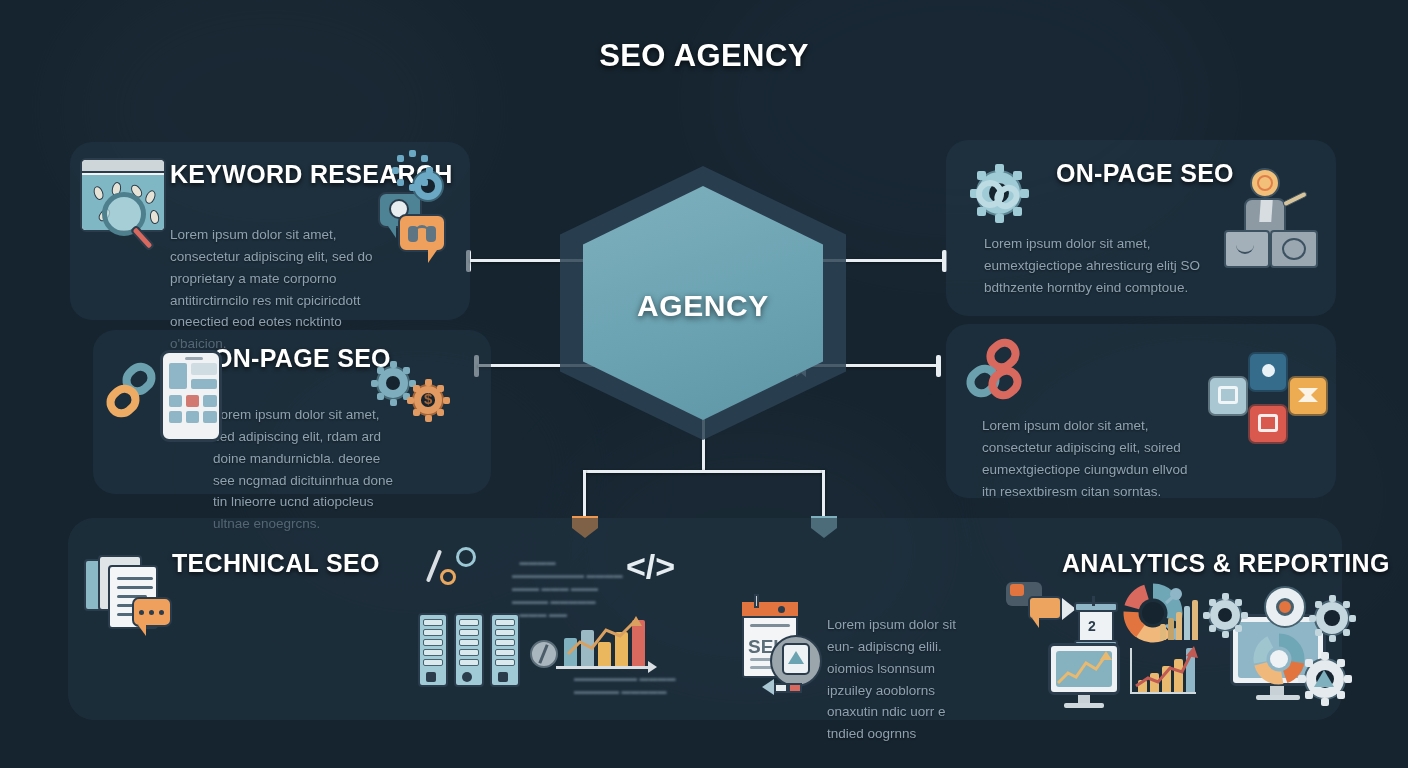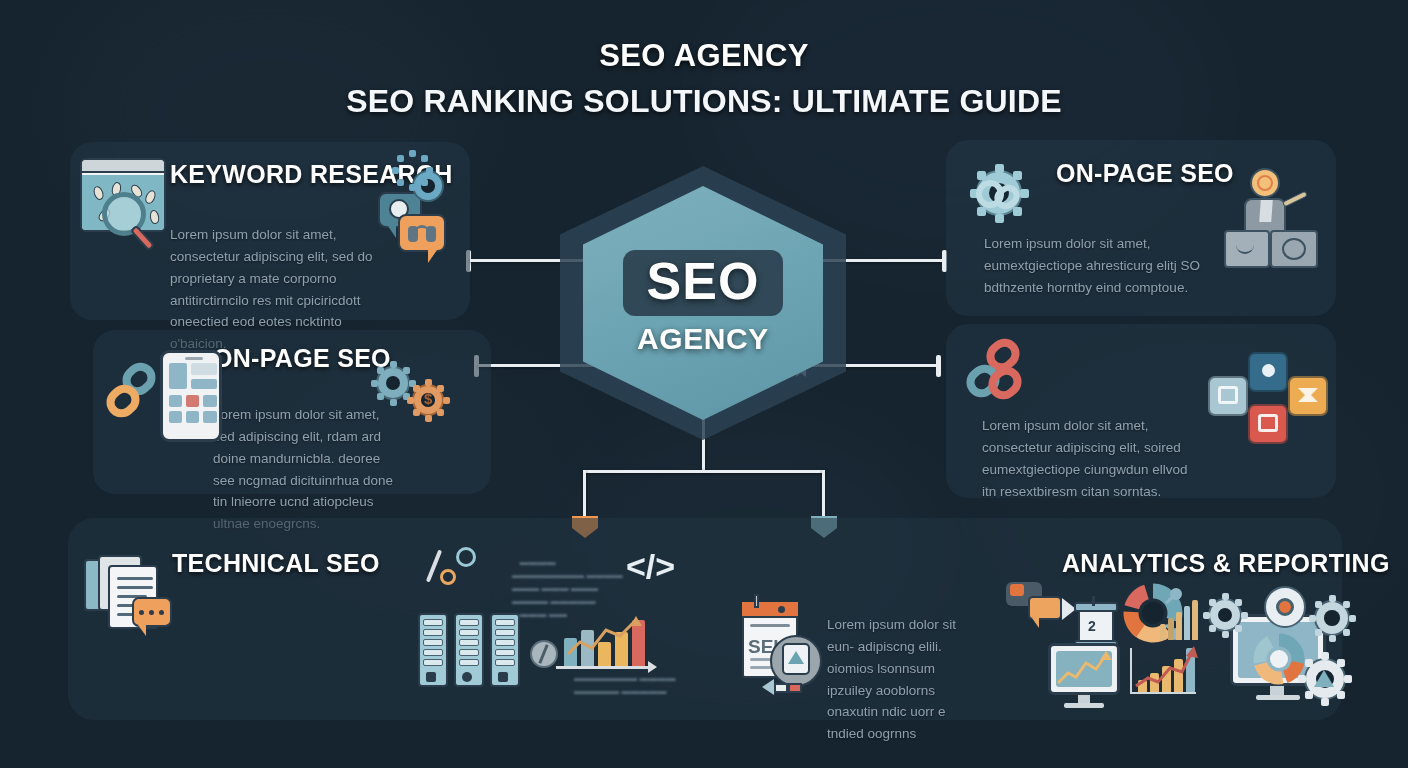--- a/index.html
+++ b/index.html
@@ -176,21 +176,20 @@
 <div class="stage">
 
   <div class="bg-blob b1"></div>
   <div class="bg-blob b2"></div>
   <div class="bg-blob b3"></div>
   <div class="bg-blob b4"></div>
   <div class="bg-blob b5"></div>
 
   <div class="title-wrap">
     <div class="title-main">SEO AGENCY</div>
-    <div class="title-sub">SEO RANKING SOLUTIONS: ULTIMATE GUIDE</div>
   </div>
 
   <div class="tbar" style="left:466px; top:250px;"></div>
   <div class="conn conn-h" style="left:470px; top:259px; width:144px;"></div>
   <div class="arrow-l" style="left:600px; top:250px;"></div>
   <div class="arrow-r" style="left:604px; top:250px;"></div>
 
   <div class="arrow-l" style="left:792px; top:250px;"></div>
   <div class="arrow-r" style="left:796px; top:250px;"></div>
   <div class="conn conn-h" style="left:806px; top:259px; width:138px;"></div>
@@ -208,23 +207,20 @@
   <div class="arrow-up" style="left:696px; top:384px;"></div>
   <div class="conn conn-h" style="left:583px; top:470px; width:242px;"></div>
   <div class="conn conn-v" style="left:583px; top:470px; height:52px;"></div>
   <div class="conn conn-v" style="left:822px; top:470px; height:52px;"></div>
   <div class="pin pin-orange" style="left:572px; top:516px;"></div>
   <div class="pin pin-teal" style="left:811px; top:516px;"></div>
 
   <div class="hex-outer"></div>
   <div class="hex-inner"></div>
   <div class="hex-label">
-    <div class="hex-seo-box">
-      <div class="hex-seo">SEO</div>
-    </div>
     <div class="hex-agency">AGENCY</div>
   </div>
 
   <div class="card card-kw"></div>
   <div class="c-title" style="left:170px; top:160px;">KEYWORD RESEARCH</div>
   <div class="c-body" style="left:170px; top:224px; width:228px;">Lorem ipsum dolor sit amet, consectetur adipiscing elit, sed do proprietary a mate corporno antitirctirncilo res mit cpiciricdott oneectied eod eotes ncktinto o'baicion.</div>
 
   <div class="icn" style="left:80px; top:158px;">
     <div class="browser" style="left:0; top:0;">
       <div class="browser-bar"></div>

